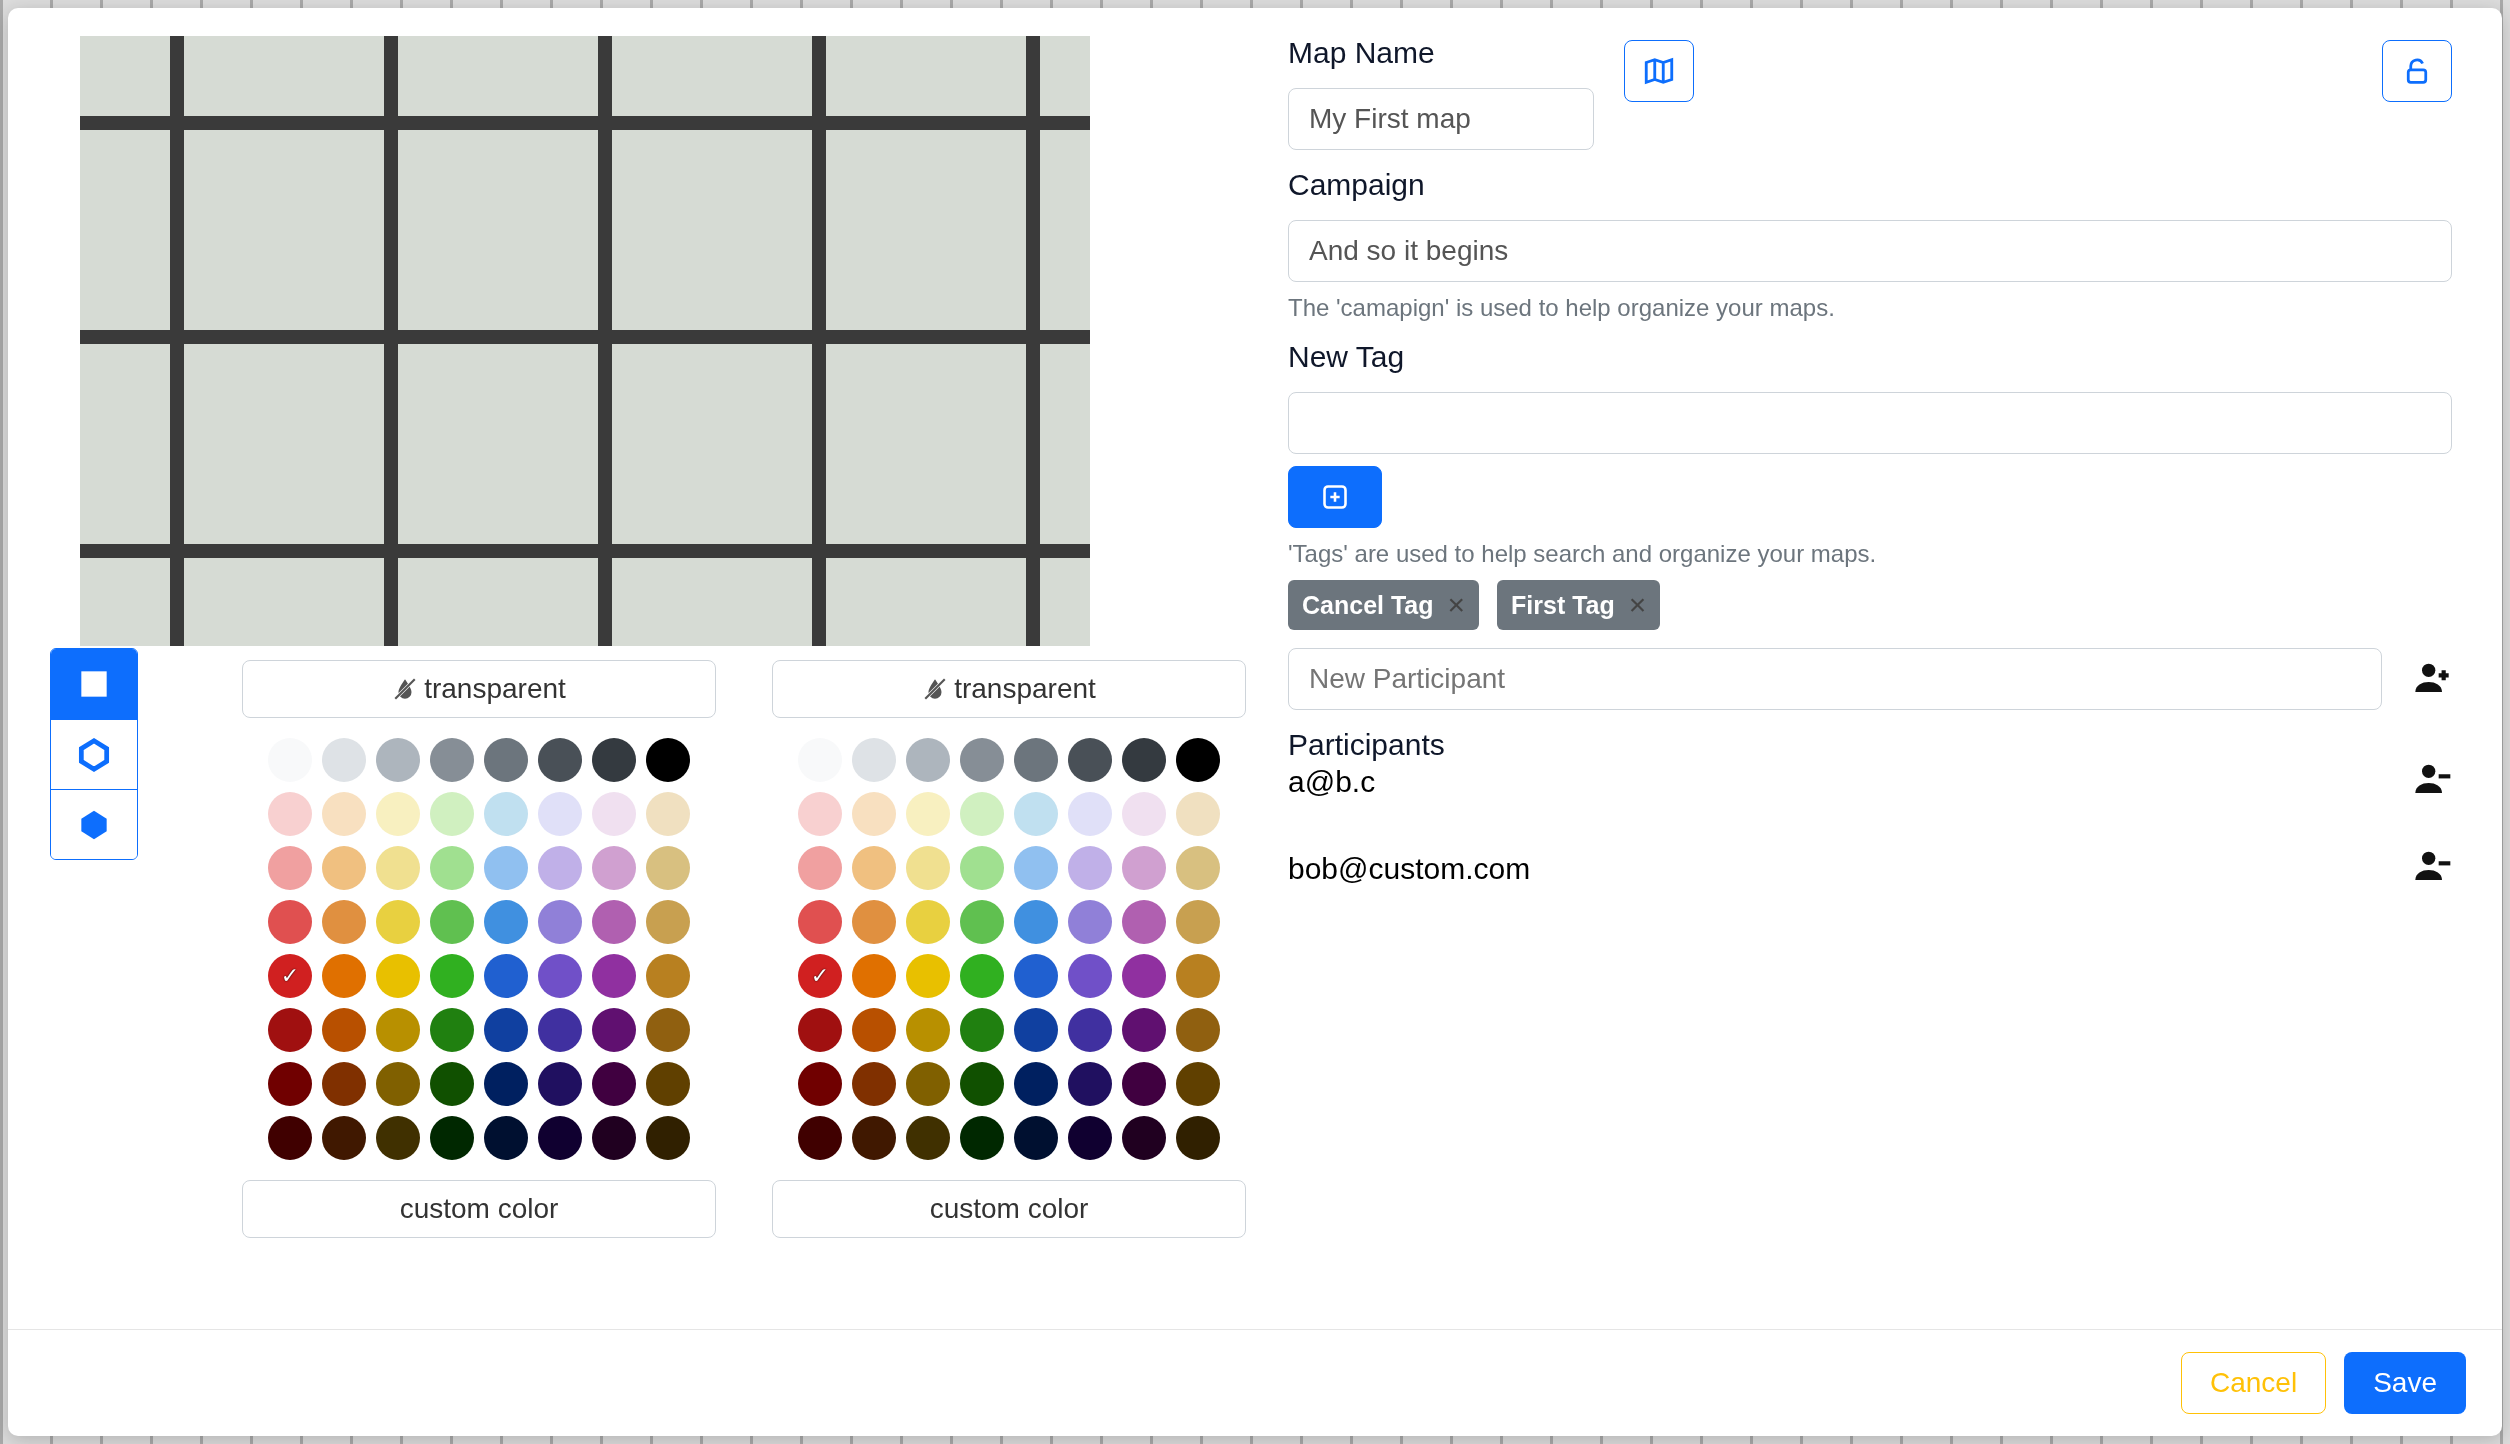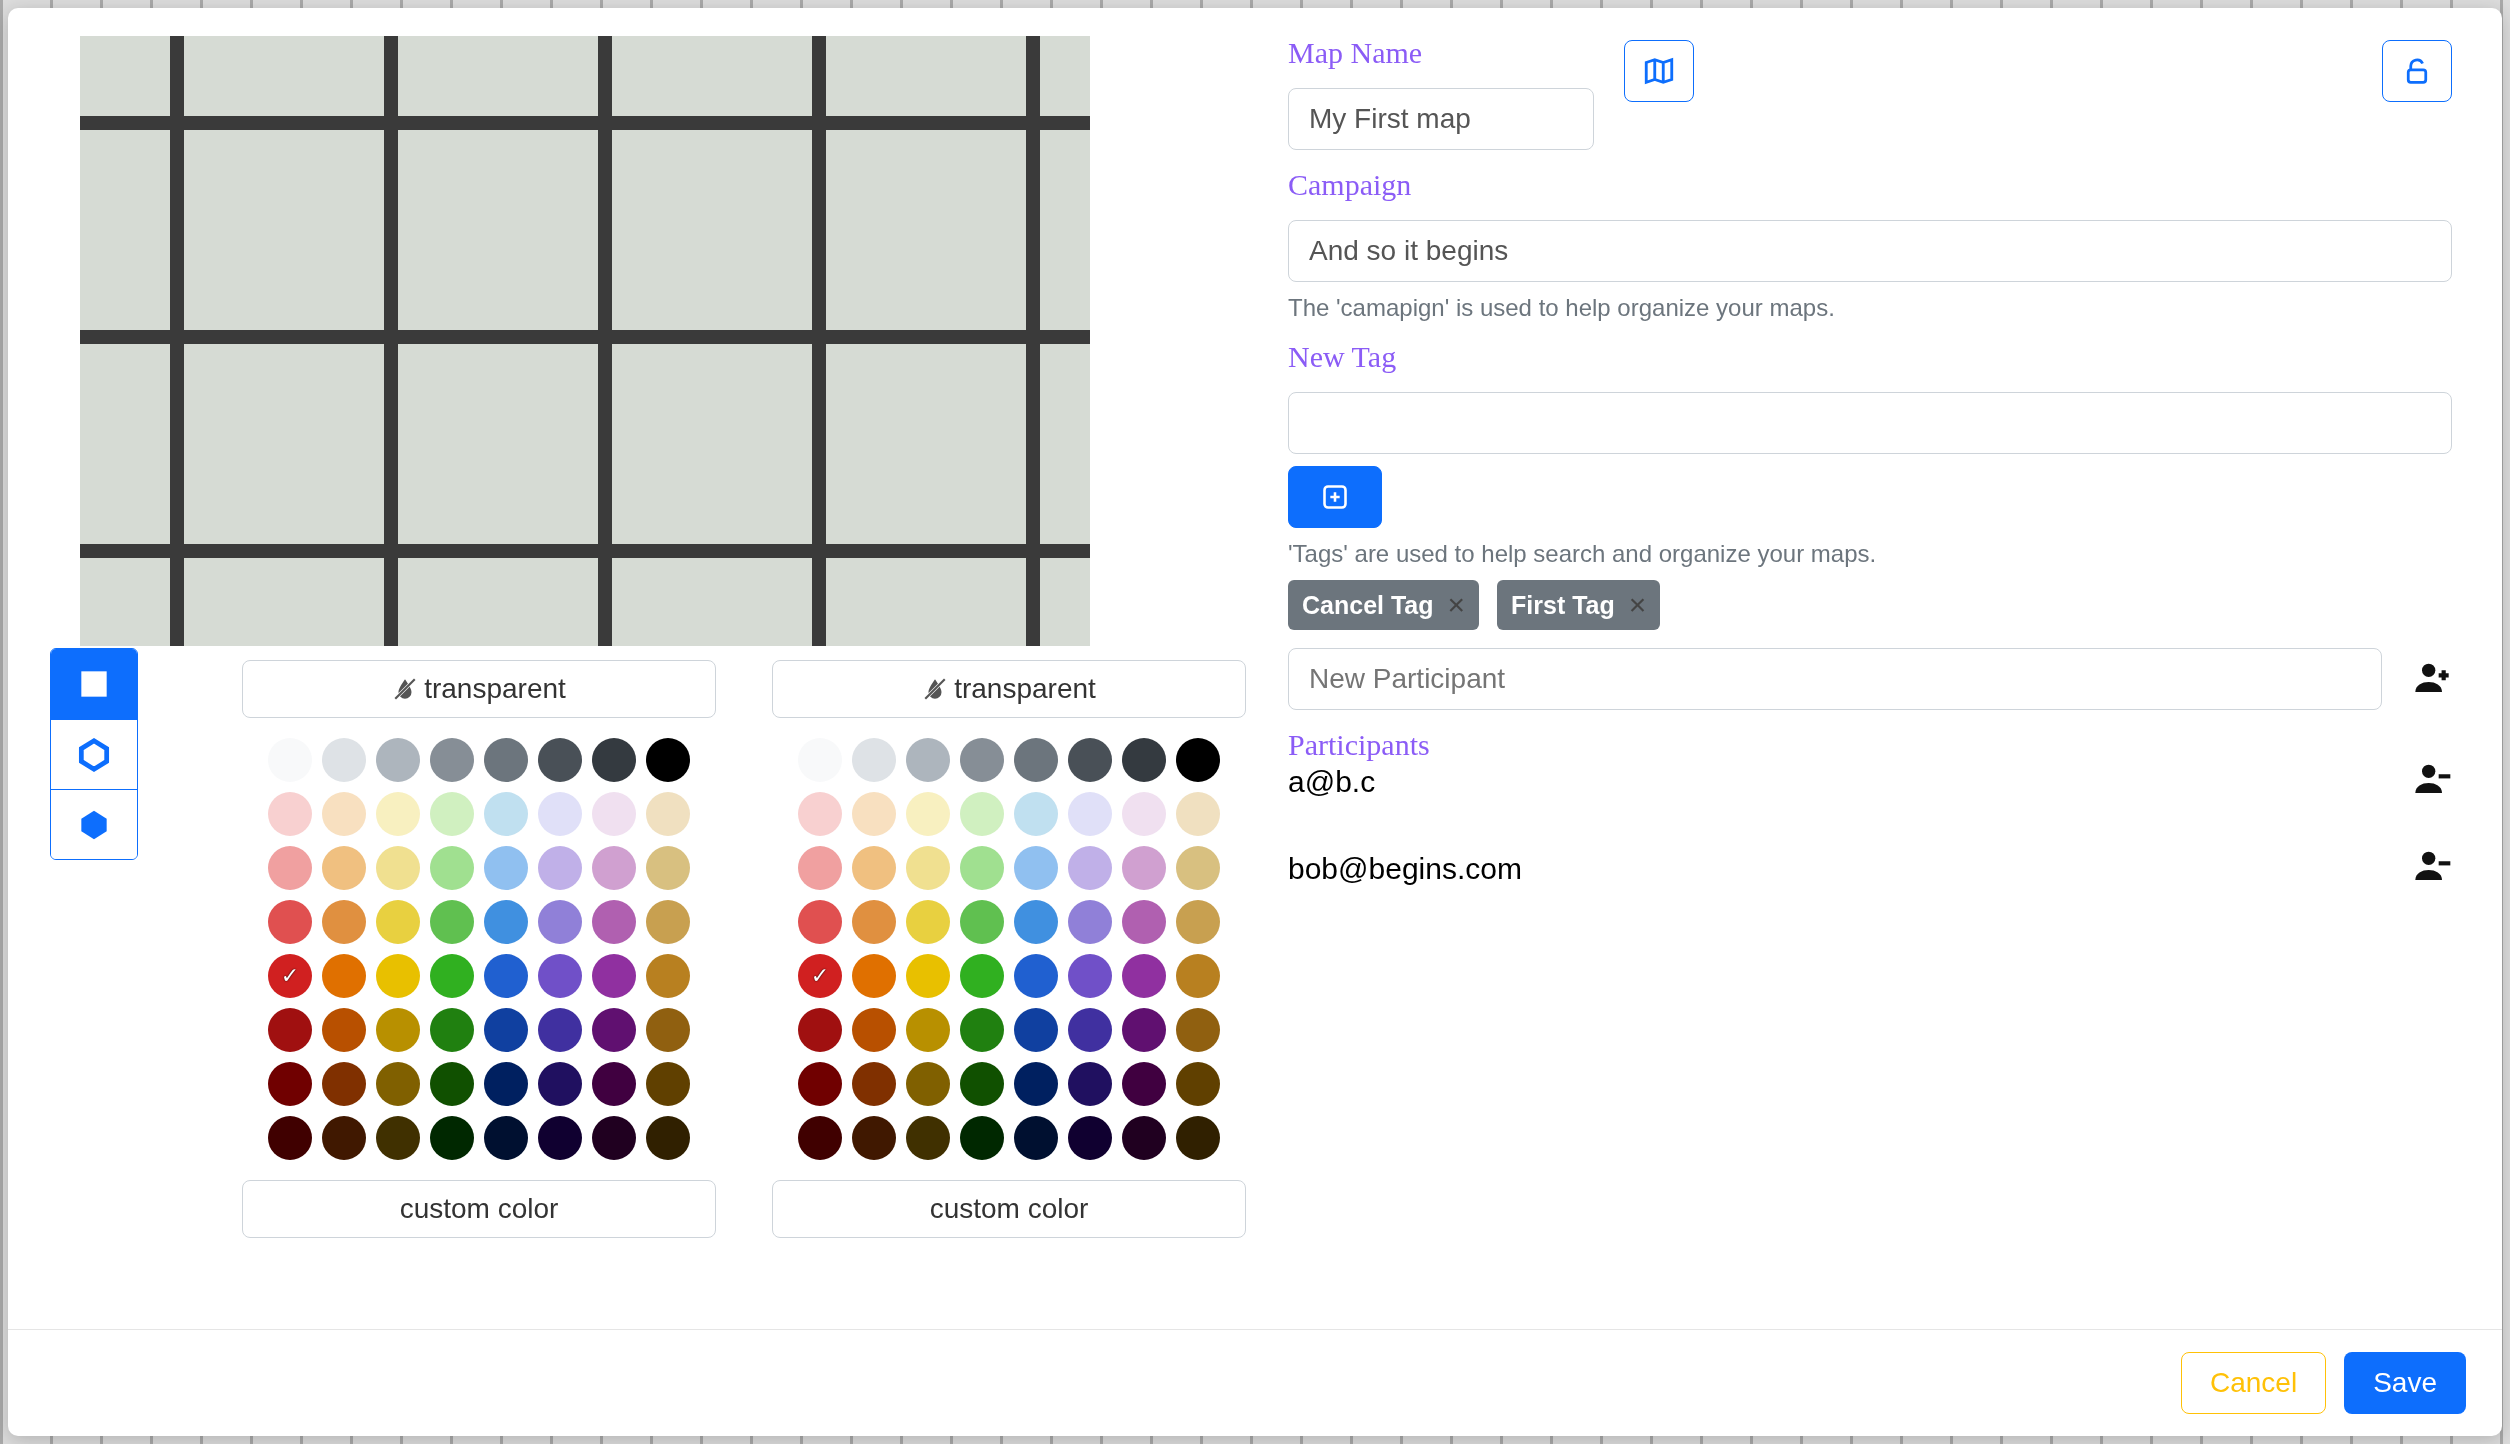--- a/index.html
+++ b/index.html
@@ -62,21 +62,21 @@
   }
   .swatch-grid { display:grid; grid-template-columns: repeat(8, 44px); grid-auto-rows:44px; gap:10px 10px; justify-content:center; }
   .swatch { width:44px; height:44px; border-radius:50%; cursor:pointer; position:relative; }
   .swatch.sel::after {
     content:"✓"; color:#fff; font-size:22px; position:absolute; inset:0;
     display:flex; align-items:center; justify-content:center;
     text-shadow:0 0 2px #000;
   }
 
   
-  .label { font-size:30px; color:#8b5cf6; margin-bottom:6px;font-family:Liberation Serif, serif; }
+  .label { font-size:30px; color:#0f172a; margin-bottom:6px; }
   .helper { font-size:24px; color:#6c757d; }
   .input {
     border:1px solid #ced4da; border-radius:8px; padding:14px 20px; font-size:28px; color:#555; width:100%;
     background:#fff;
   }
   .input.sm { width:306px; }
   .row { display:flex; align-items:flex-start; gap:30px; }
   .icon-btn {
     border:1px solid #0d6efd; background:#fff; color:#0d6efd;
     width:70px; height:62px; border-radius:8px; display:flex; align-items:center; justify-content:center;
@@ -358,21 +358,21 @@
           <div id="participants" style="display:flex; flex-direction:column; gap:40px; margin-top:-22px;">
               <div class="participant-line">
                 <span>a@b.c</span>
                 <span class="p-action"><svg width="40" height="40" viewBox="0 0 24 24">
                     <circle cx="10" cy="8" r="4" fill="#111"></circle>
                     <path d="M2 21c0-4 4-6 8-6s8 2 8 6" fill="#111"></path>
                     <path d="M16 11h7" stroke="#111" stroke-width="2.5"></path>
                   </svg></span>
               </div>
               <div class="participant-line">
-                <span>bob@begins.com</span>
+                <span>bob@custom.com</span>
                 <span class="p-action"><svg width="40" height="40" viewBox="0 0 24 24">
                     <circle cx="10" cy="8" r="4" fill="#111"></circle>
                     <path d="M2 21c0-4 4-6 8-6s8 2 8 6" fill="#111"></path>
                     <path d="M16 11h7" stroke="#111" stroke-width="2.5"></path>
                   </svg></span>
               </div>
             </div>
         </div>
 
       </div>

